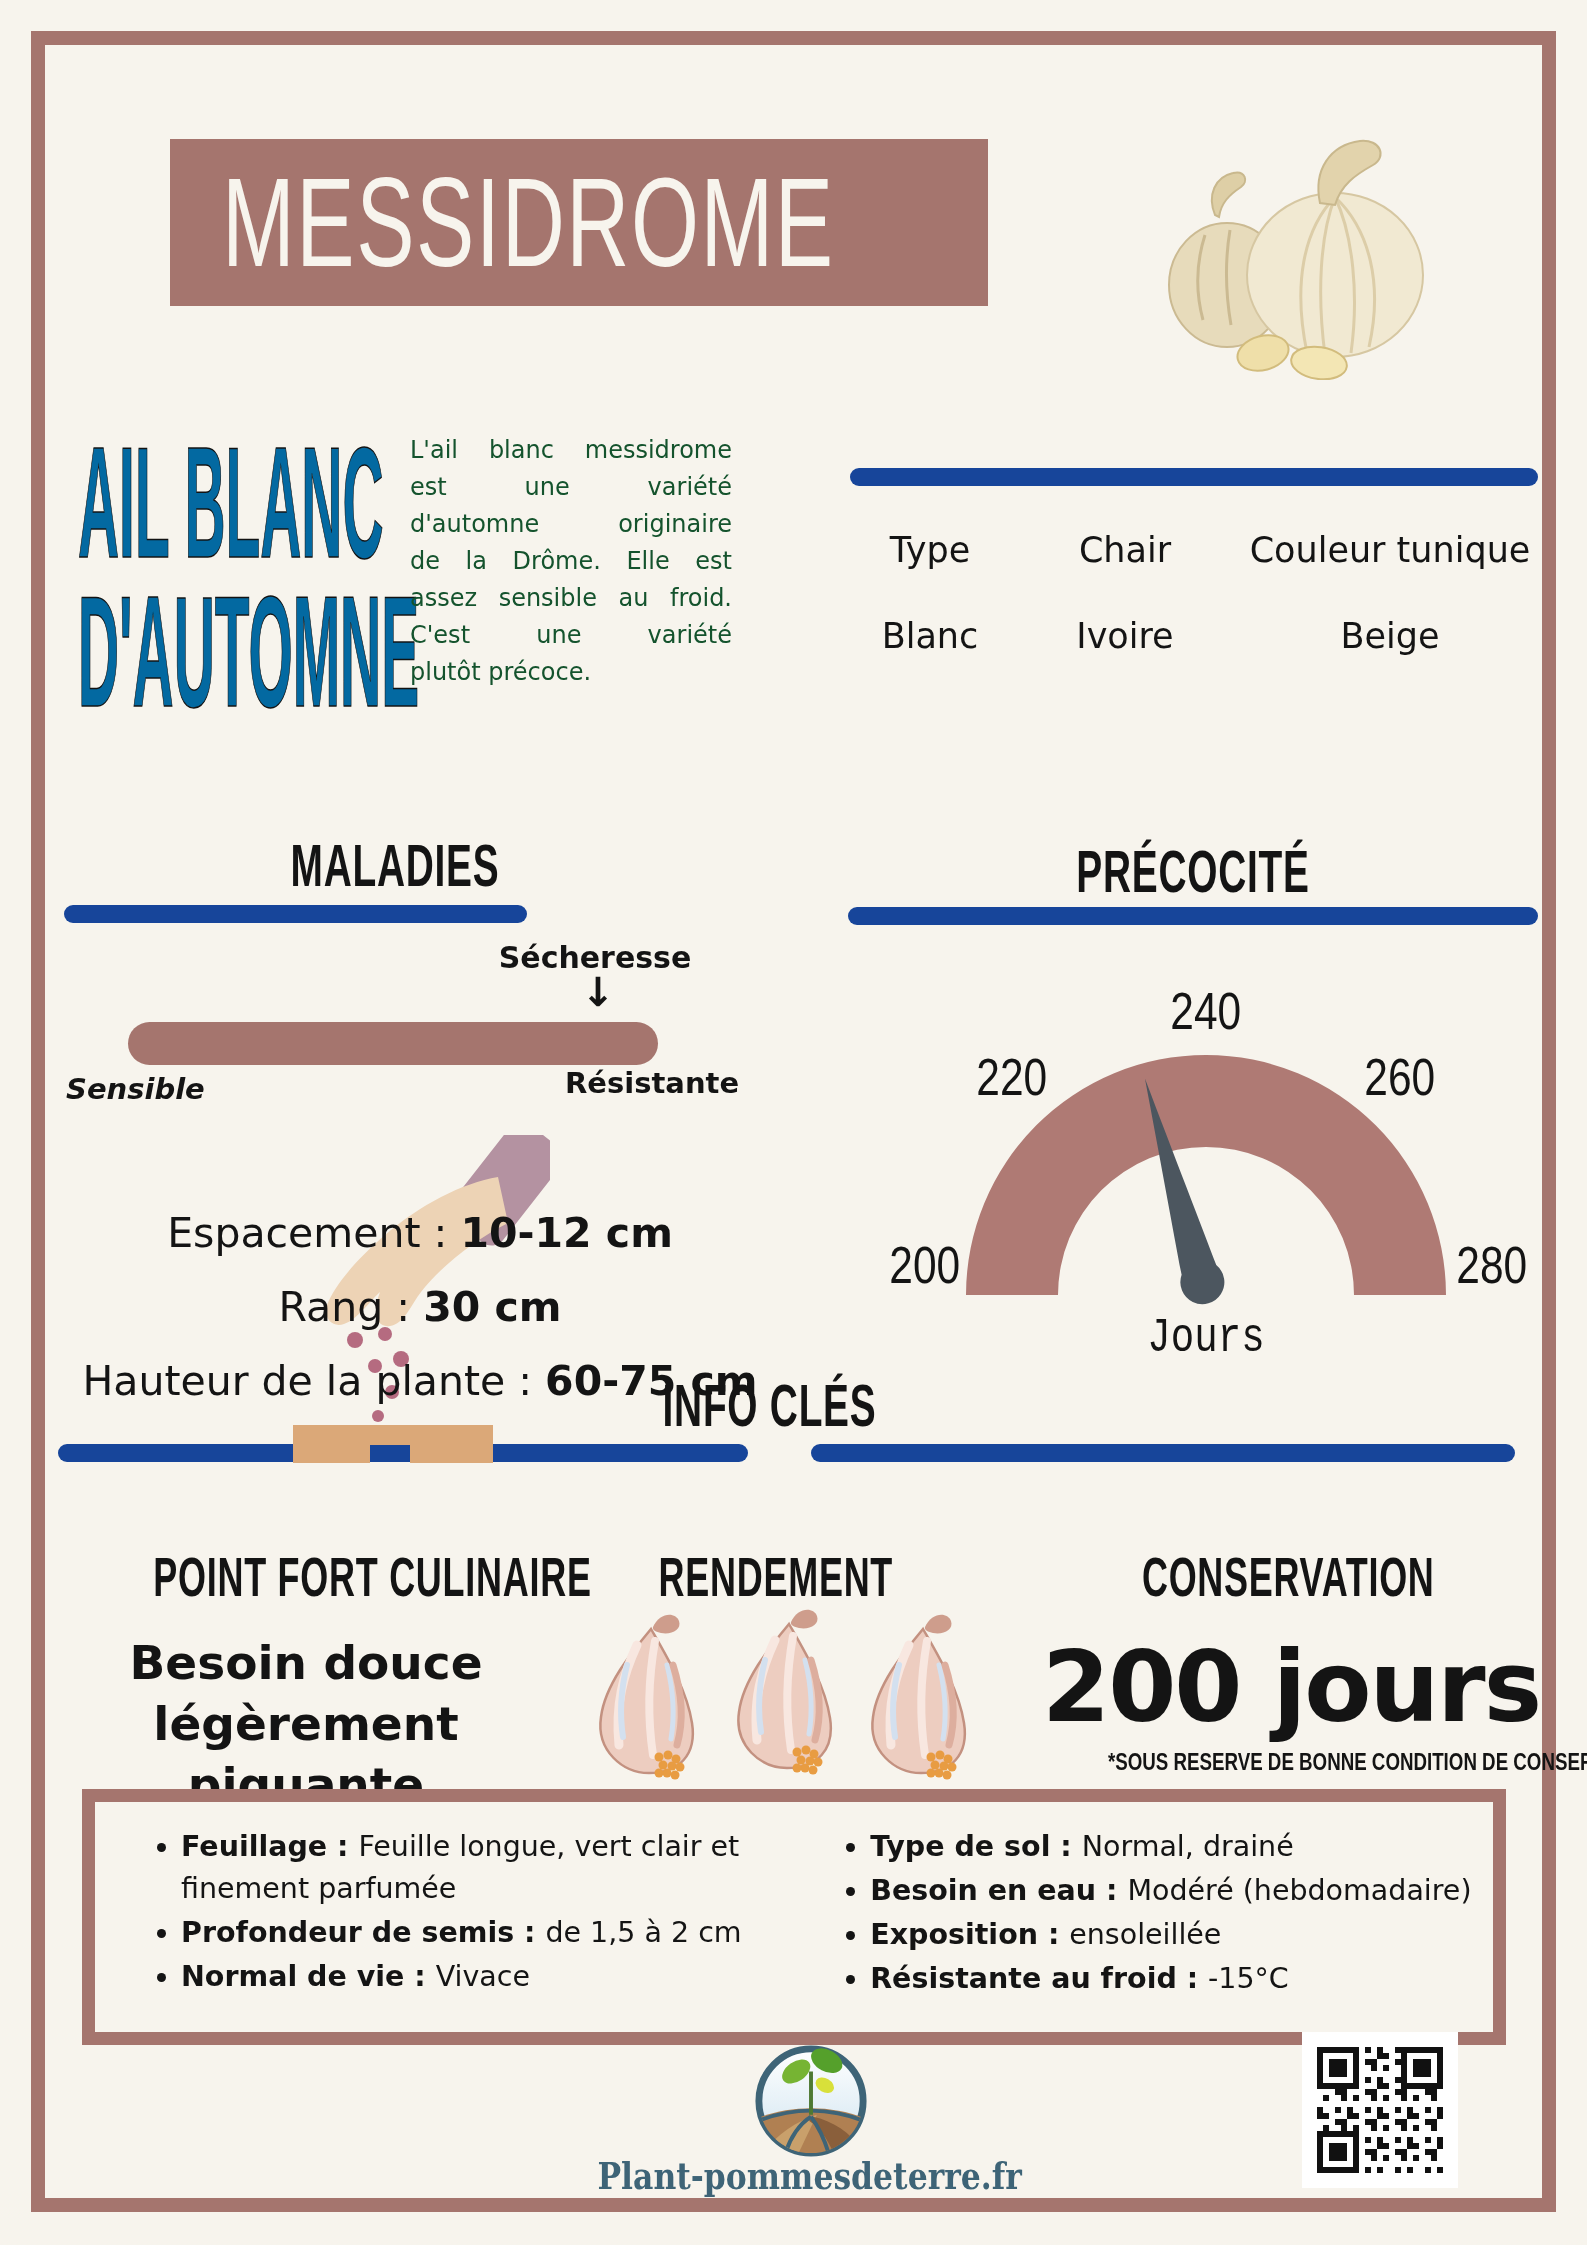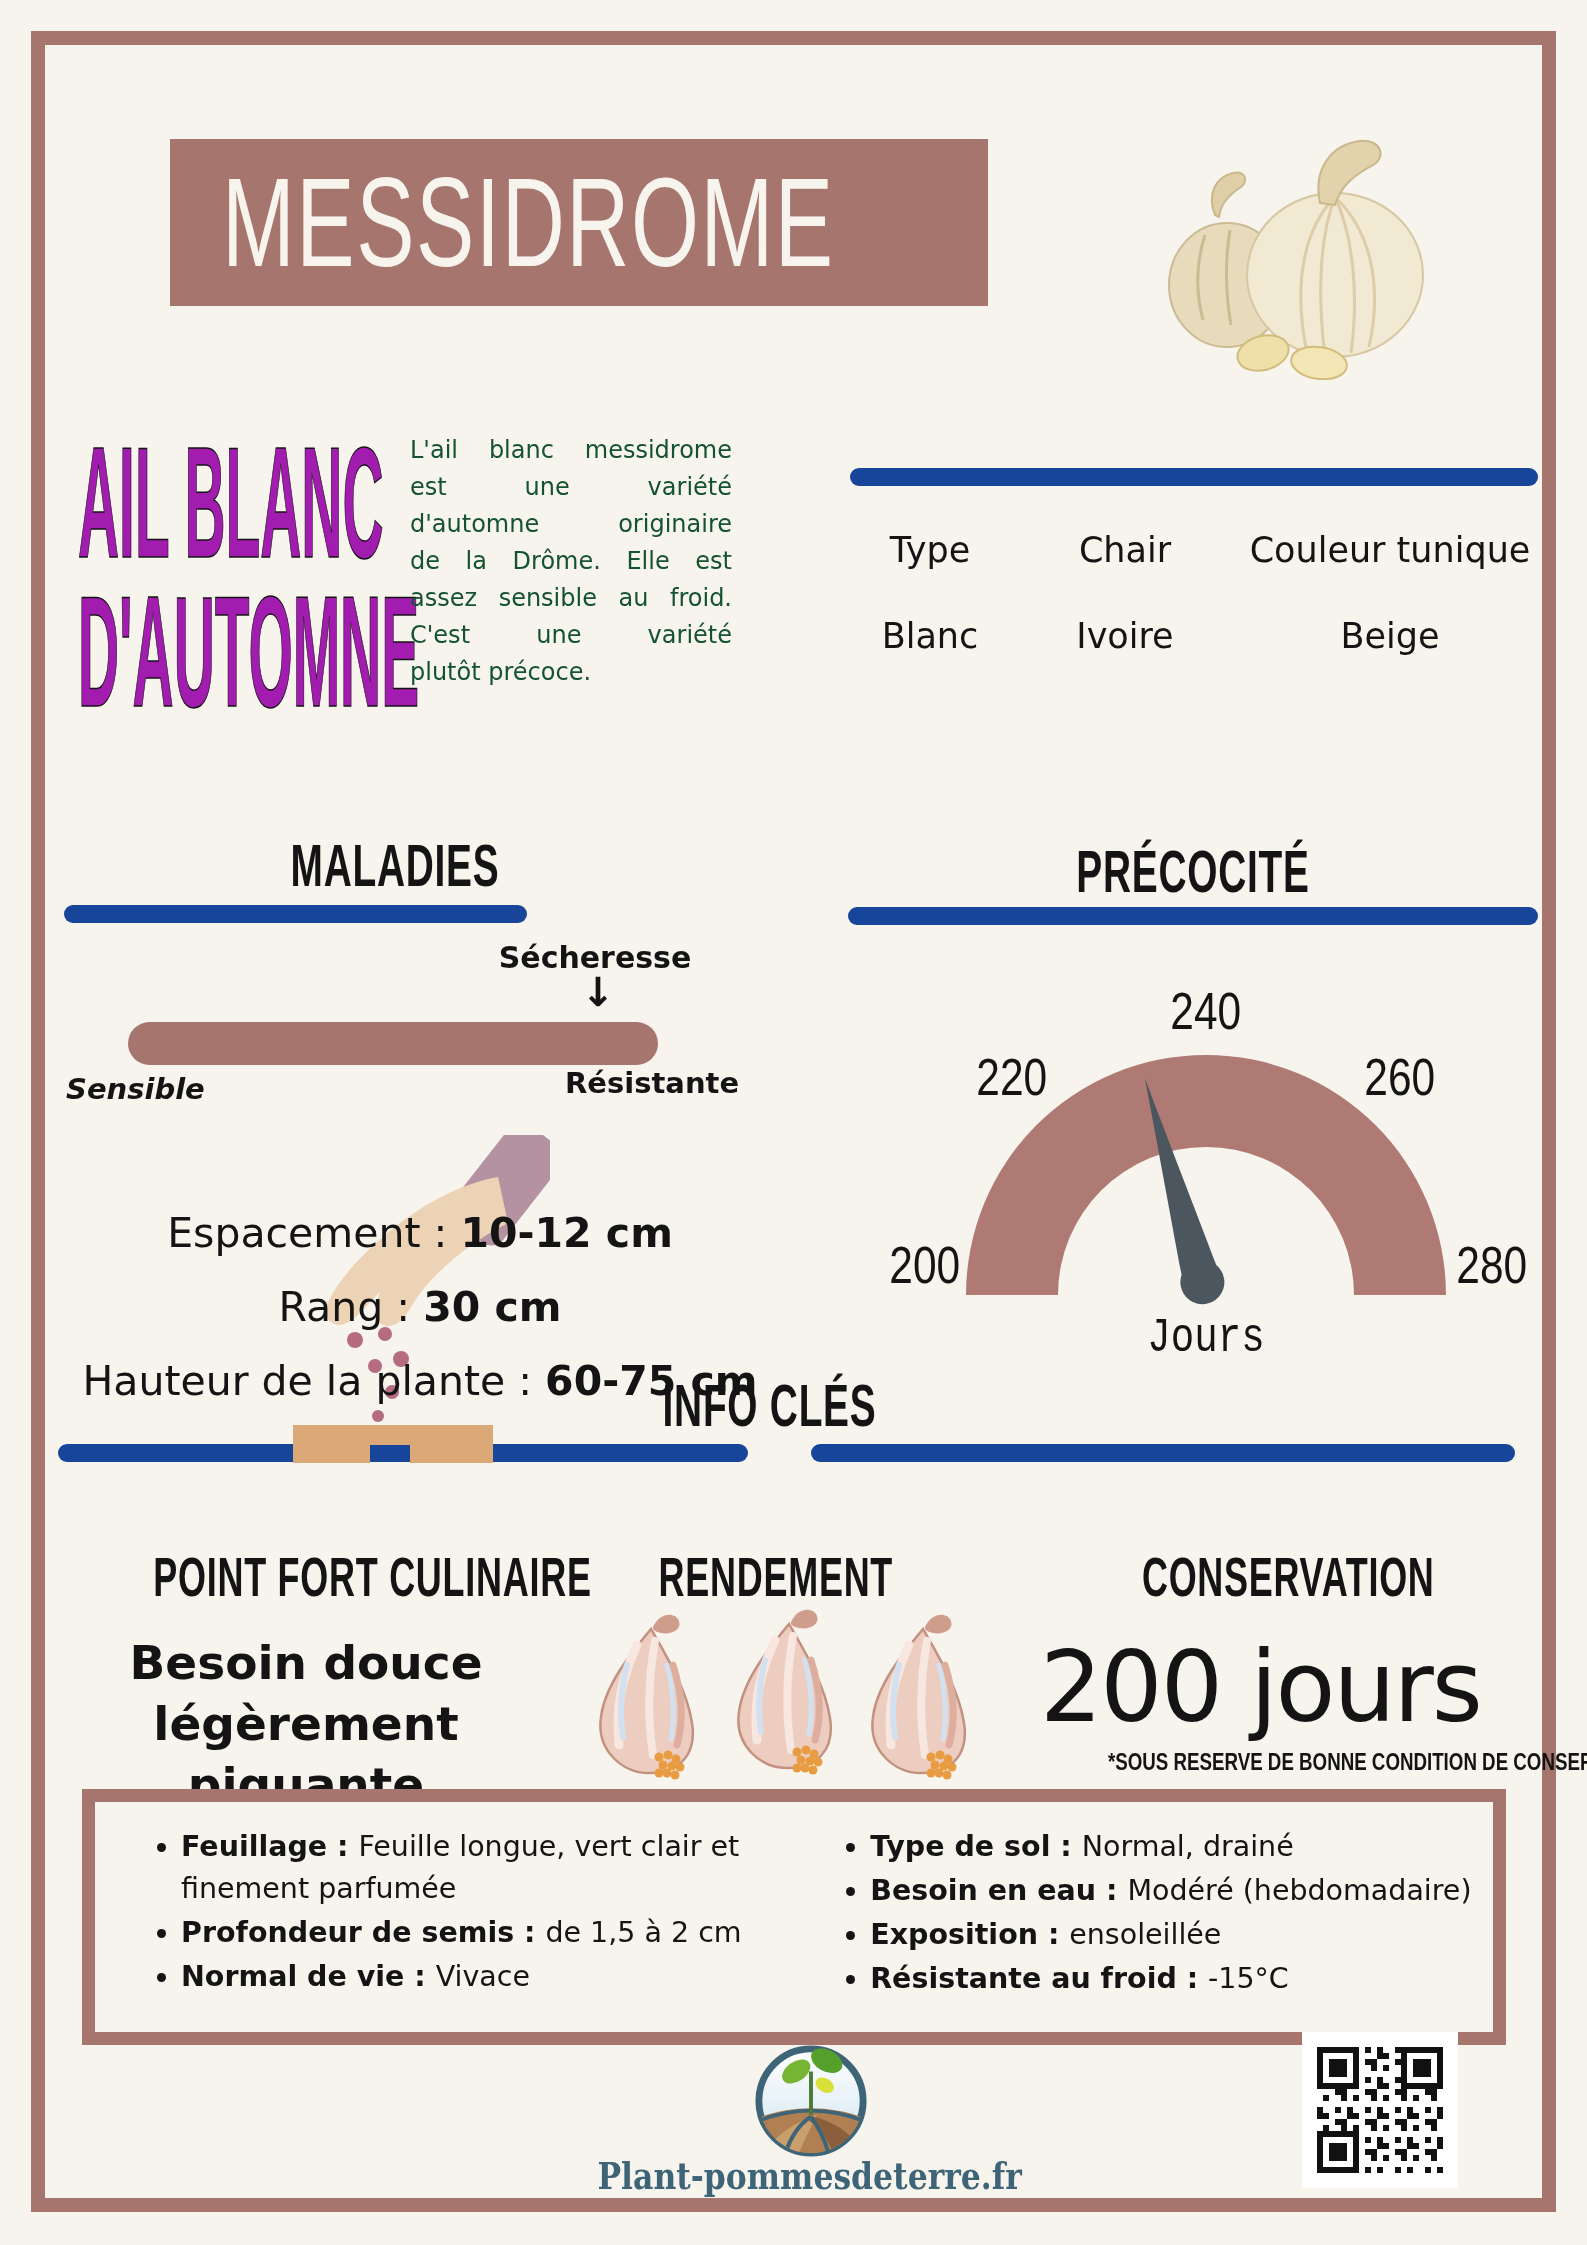--- a/index.html
+++ b/index.html
@@ -16,21 +16,21 @@
               background:var(--mauve);display:flex;align-items:center;}
   .header-title{font-family:"Liberation Sans",sans-serif;font-weight:400;font-size:112px;
                 color:var(--cream);letter-spacing:2px;display:inline-block;
                 transform:scale(0.78,1.12);transform-origin:left center;margin-left:52px;white-space:nowrap;}
   .cond{display:inline-block;font-family:"Liberation Sans",sans-serif;font-weight:700;
         letter-spacing:1px;transform:scale(0.72,1.1);transform-origin:center;white-space:nowrap;}
   .sec-head{position:absolute;text-align:center;font-size:54px;line-height:1;}
   .col-head{position:absolute;text-align:center;font-size:50px;line-height:1;}
   .rule{position:absolute;height:18px;border-radius:9px;background:var(--blue);}
   .variety{position:absolute;left:78px;top:428px;font-family:"Liberation Sans",sans-serif;
-           font-weight:700;font-size:158px;line-height:0.94;color:#a21caf;
+           font-weight:700;font-size:158px;line-height:0.94;color:#0369a1;
            -webkit-text-stroke:1.5px #121212;}
   .variety div{transform:scaleX(0.36);transform-origin:left;white-space:nowrap;}
   .desc{position:absolute;left:410px;top:432px;width:322px;font-size:24px;line-height:37px;color:#14532d;}
   .desc div{text-align:justify;text-align-last:justify;}
   .desc div.last{text-align-last:left;}
   .pres-table{position:absolute;left:850px;top:530px;width:690px;font-size:35px;}
   .pres-row{display:grid;grid-template-columns:160px 230px 300px;text-align:center;}
   .pres-row.vals{margin-top:46px;}
   .scale-bar{position:absolute;left:128px;top:1022px;width:530px;height:43px;
              border-radius:22px;background:var(--mauve);}
@@ -40,22 +40,22 @@
   .gauge-tick{position:absolute;width:110px;text-align:center;font-size:50px;line-height:1;
               font-family:"Liberation Sans",sans-serif;font-weight:400;}
   .gauge-tick span,.jours span{display:inline-block;transform:scale(0.85,1.05);}
   .jours{position:absolute;left:1106px;top:1312px;width:200px;text-align:center;
          font-size:46px;font-family:Liberation Mono, monospace;}
   .culture{position:absolute;left:30px;top:1196px;width:780px;text-align:center;
            font-size:41px;line-height:74px;z-index:2;}
   .culture b{font-weight:700;}
   .saveur{position:absolute;left:20px;top:1632px;width:572px;text-align:center;
           font-weight:700;font-size:47px;line-height:1.3;}
-  .jours200{position:absolute;left:1040px;top:1638px;width:500px;text-align:left;
-            font-weight:400;font-size:98px;line-height:1;letter-spacing:-2px;}
+  .jours200{position:absolute;left:1040px;top:1638px;width:500px;text-align:right;
+            font-weight:700;font-size:98px;line-height:1;letter-spacing:-2px;}
   .conserv-note{position:absolute;left:1030px;top:1748px;width:520px;text-align:center;}
   .conserv-note span{display:inline-block;font-family:"Liberation Sans",sans-serif;font-weight:700;
             font-size:24px;transform:scale(0.78,1.0);transform-origin:center;white-space:nowrap;}
   .details-box{position:absolute;left:82px;top:1789px;width:1424px;height:256px;
                border:13px solid var(--mauve);box-sizing:border-box;background:var(--cream);}
   .details-cols{display:flex;padding:24px 20px 0 58px;}
   .details-box ul{margin:0;padding:0 0 0 28px;font-size:28.5px;line-height:42px;}
   .details-box li{margin-bottom:2px;}
   .details-box .b{font-weight:700;}
   .dl{width:680px;}

